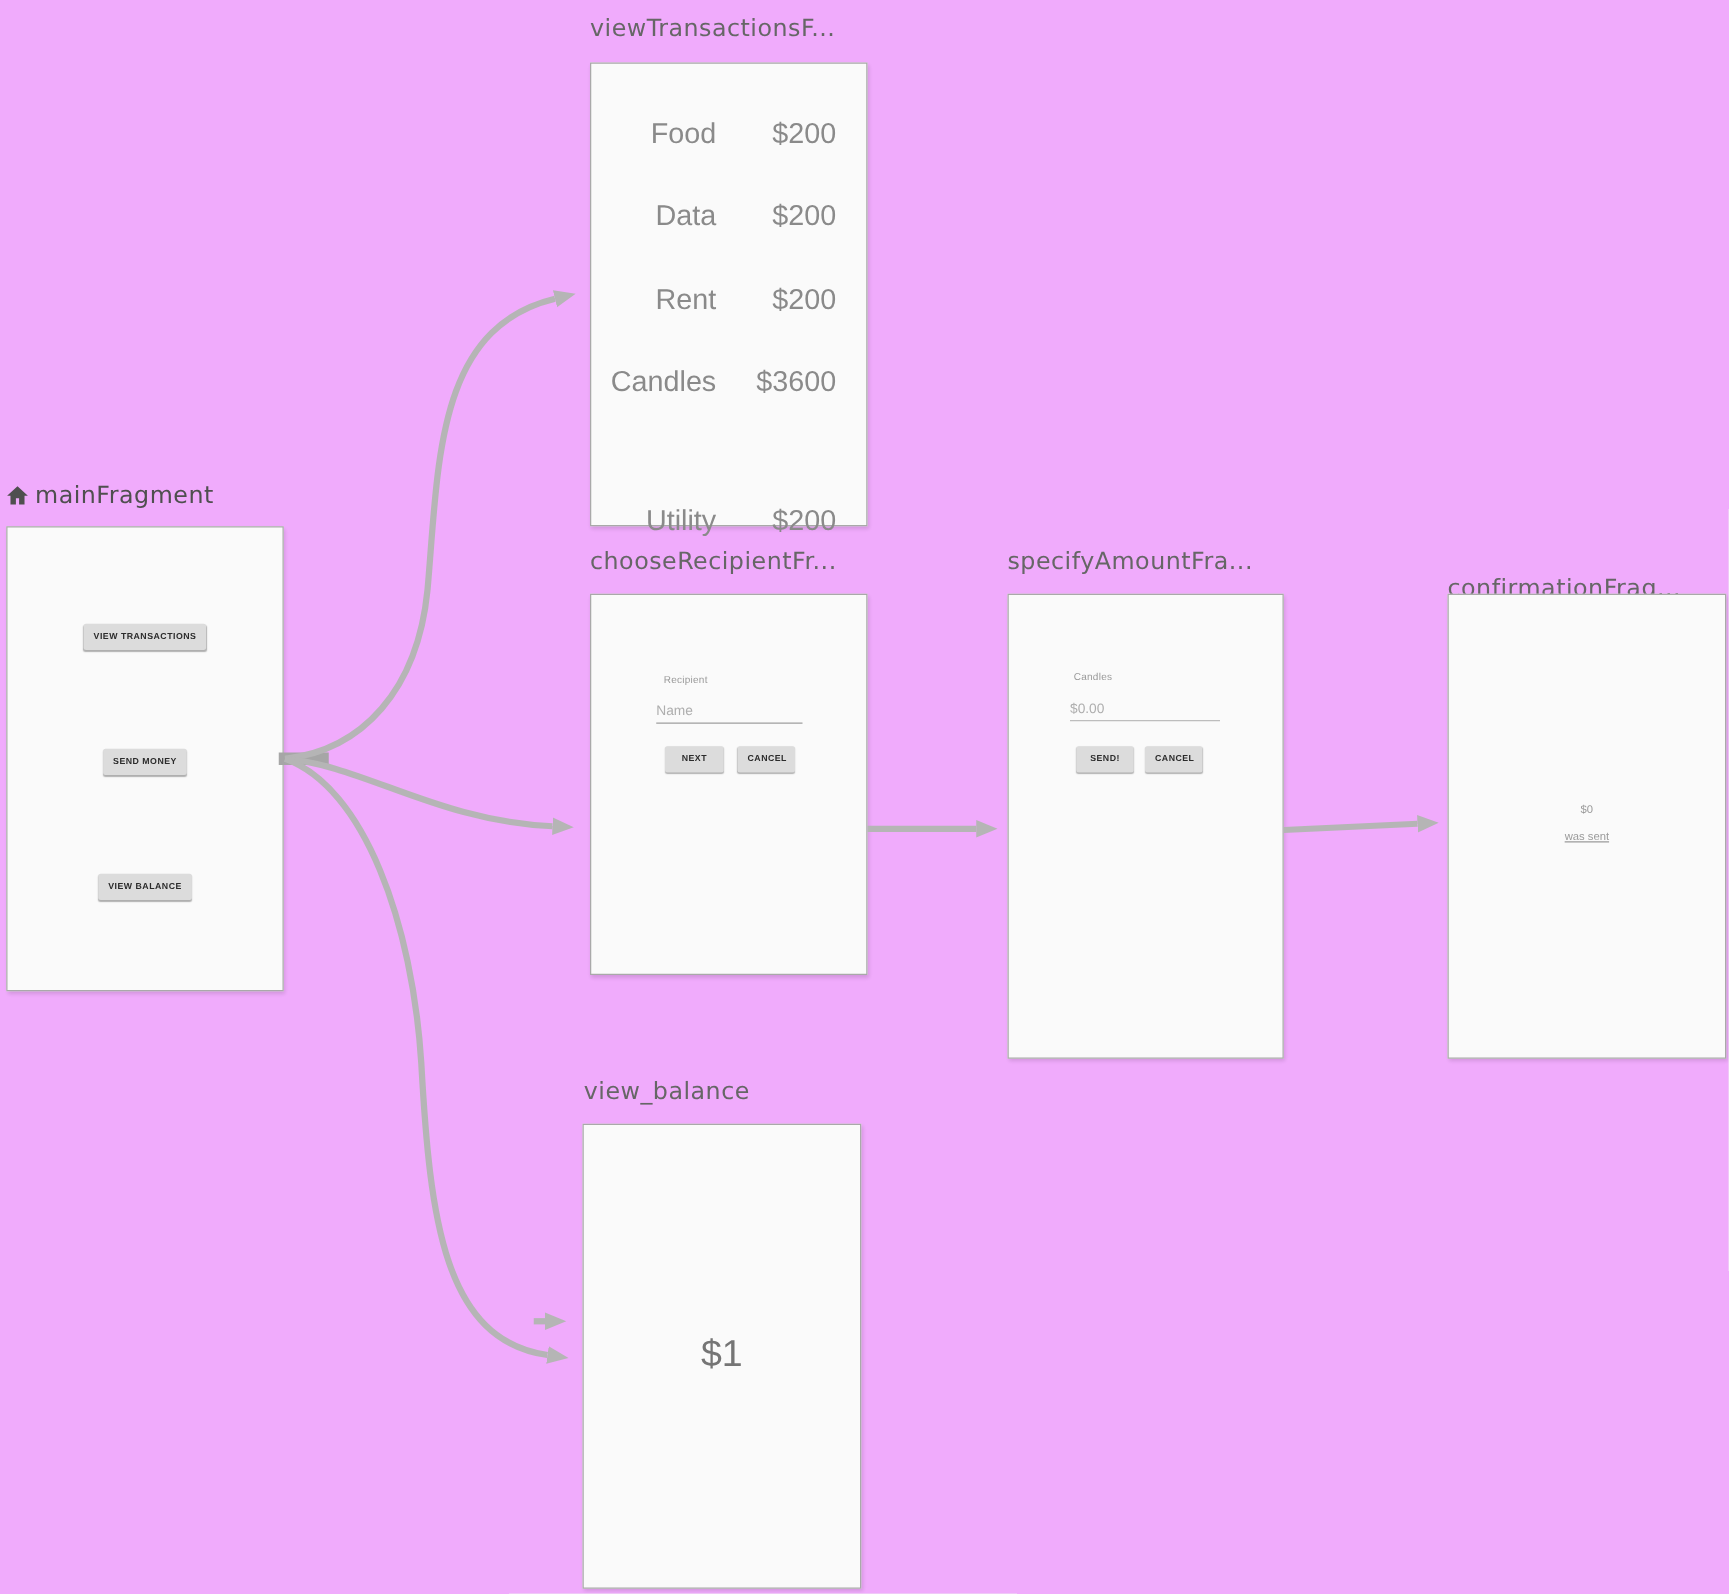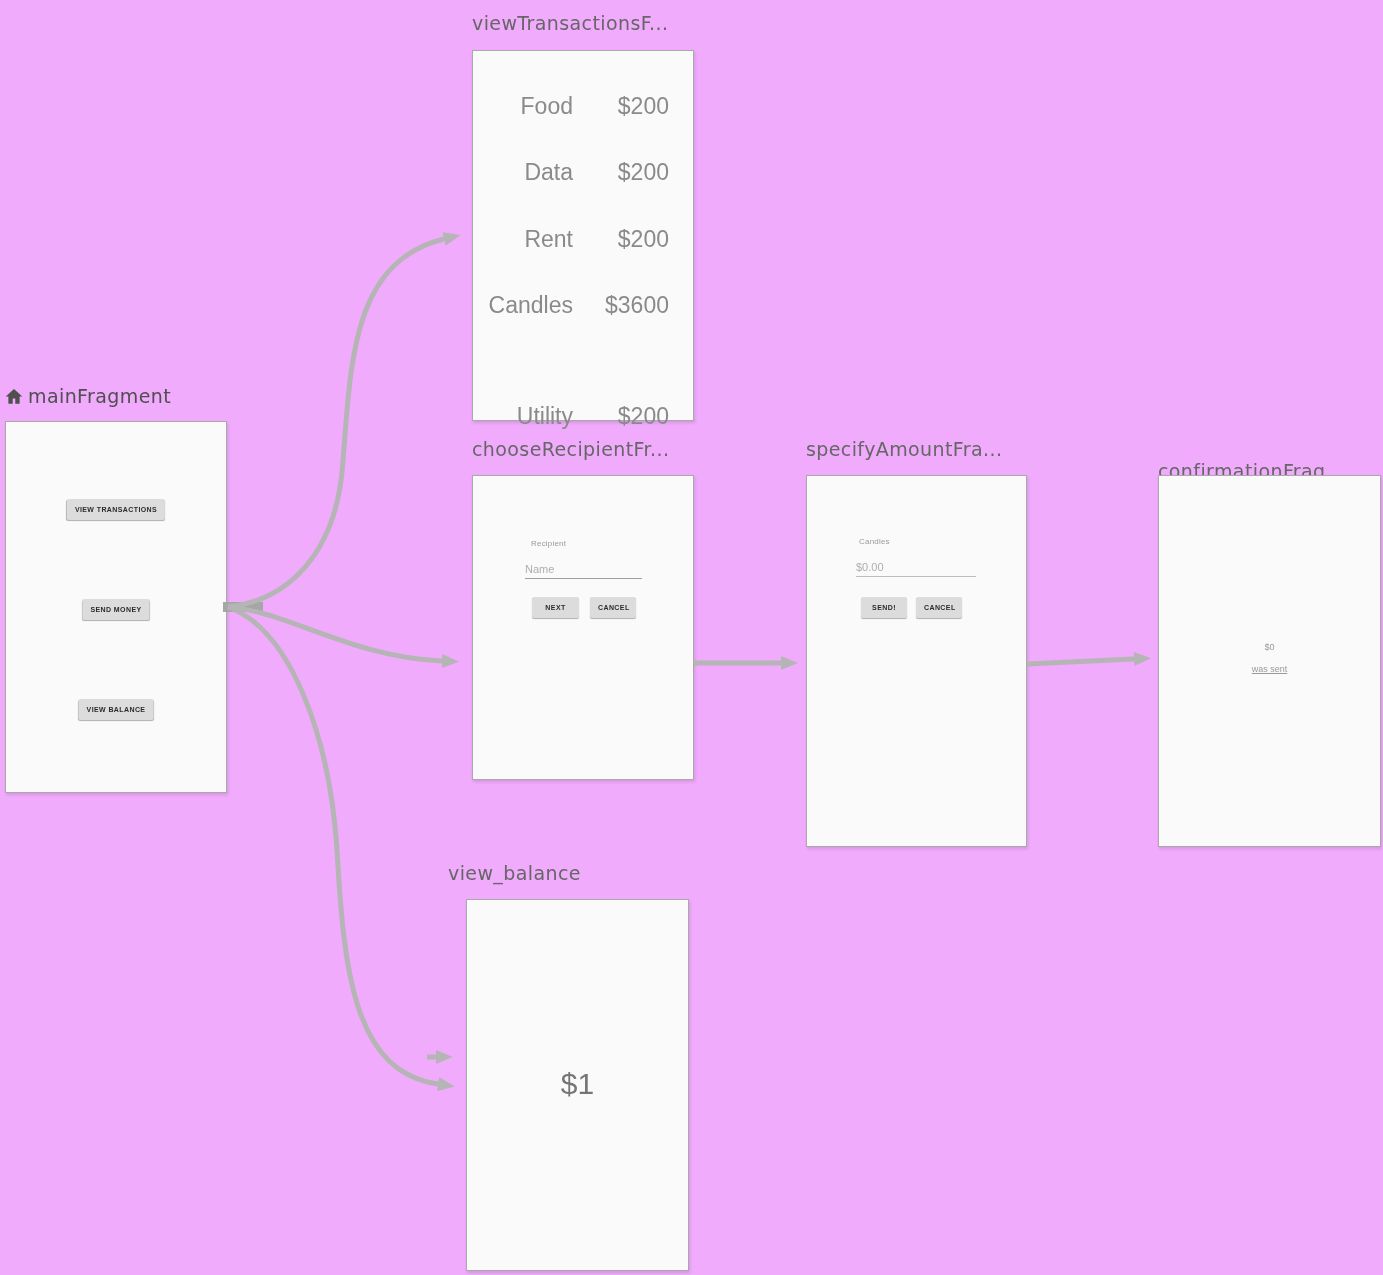--- a/index.html
+++ b/index.html
@@ -57,21 +57,21 @@
     </span>
     <span>mainFragment</span>
   </div>
 
   <div class="node-title" style="left:472px;top:438px;">chooseRecipientFr...</div>
 
   <div class="node-title" style="left:806px;top:438px;">specifyAmountFra...</div>
 
   <div class="node-title" style="left:1158px;top:436px;margin-top:24px;">confirmationFrag...</div>
 
-  <div class="node-title" style="left:448px;top:862px;">view_balance</div>
+  <div class="node-title" style="left:467px;top:862px;">view_balance</div>
 
   <div class="card" style="left:5px;top:421px;width:222px;height:372px;">
     <div class="pbtn center" style="top:77px;">VIEW TRANSACTIONS</div>
     <div class="pbtn center" style="top:177px;">SEND MONEY</div>
     <div class="pbtn center" style="top:277px;">VIEW BALANCE</div>
   </div>
 
   <div class="card" style="left:472px;top:50px;width:222px;height:371px;">
     <div class="trow" style="top:42px;">
       <span>Food</span>

